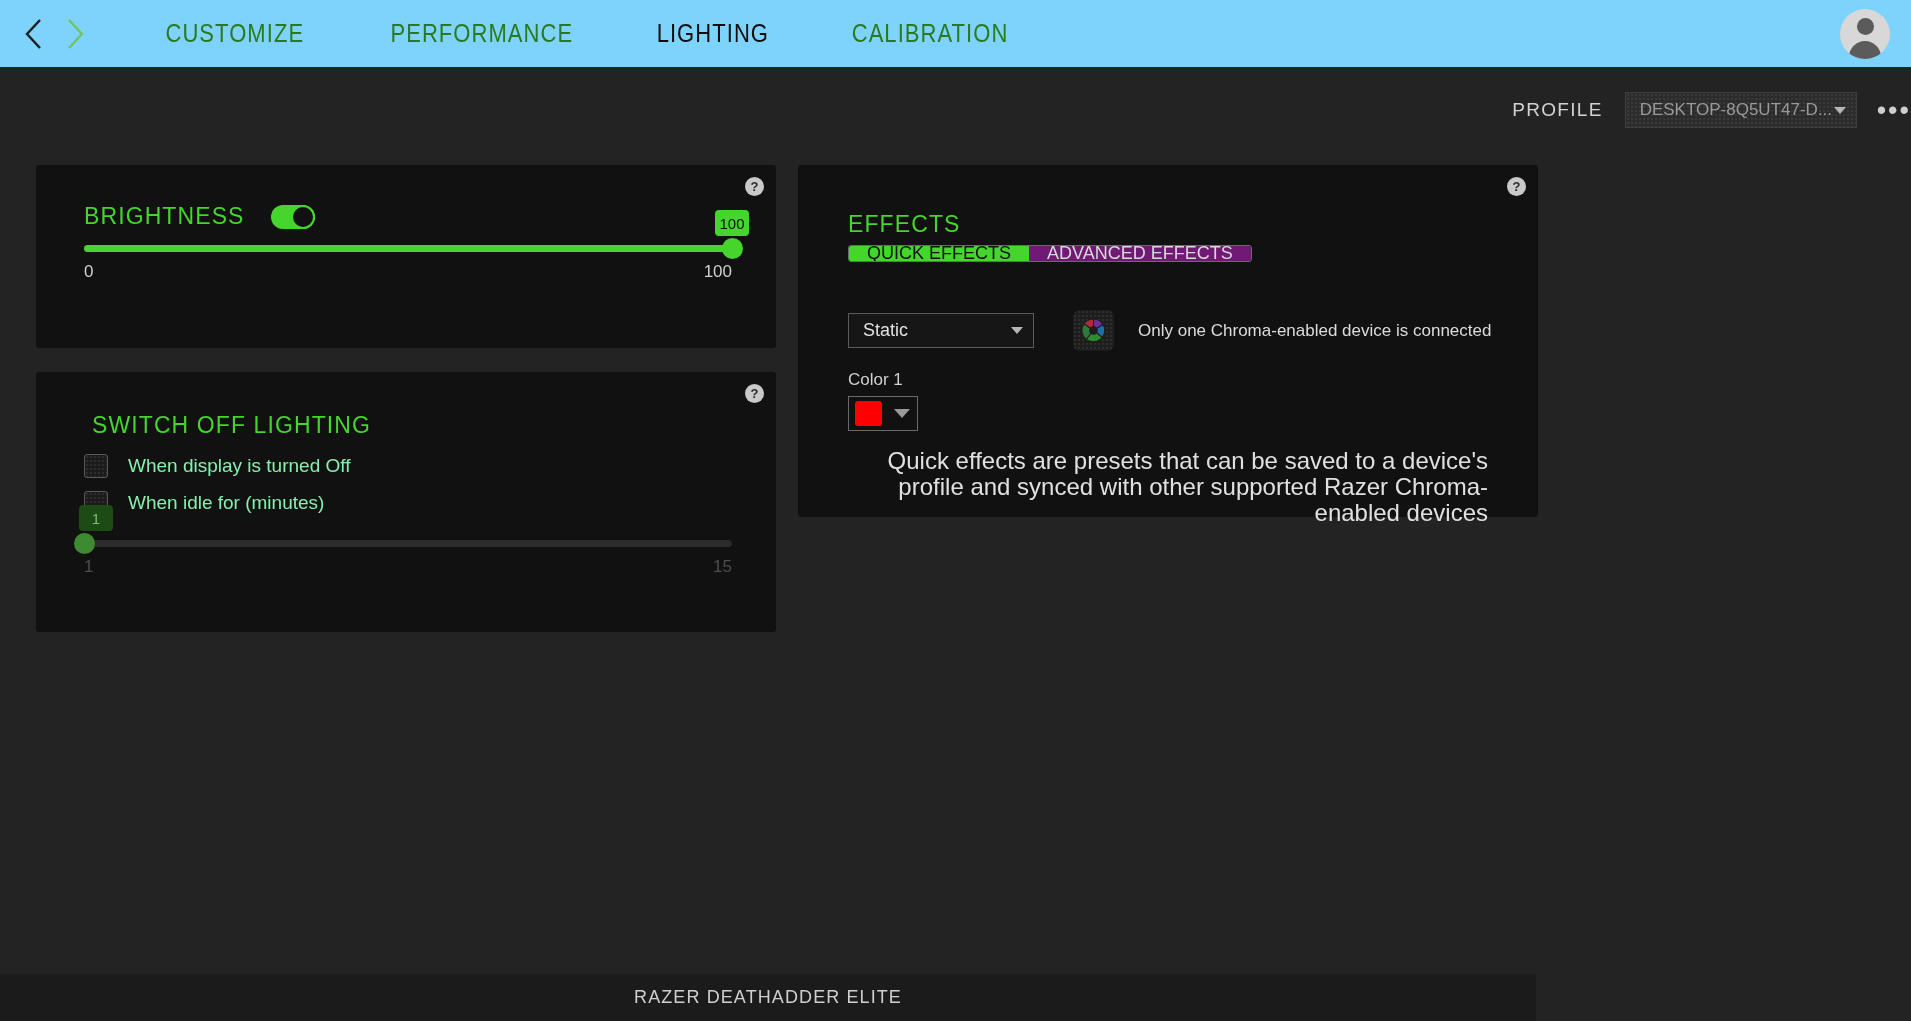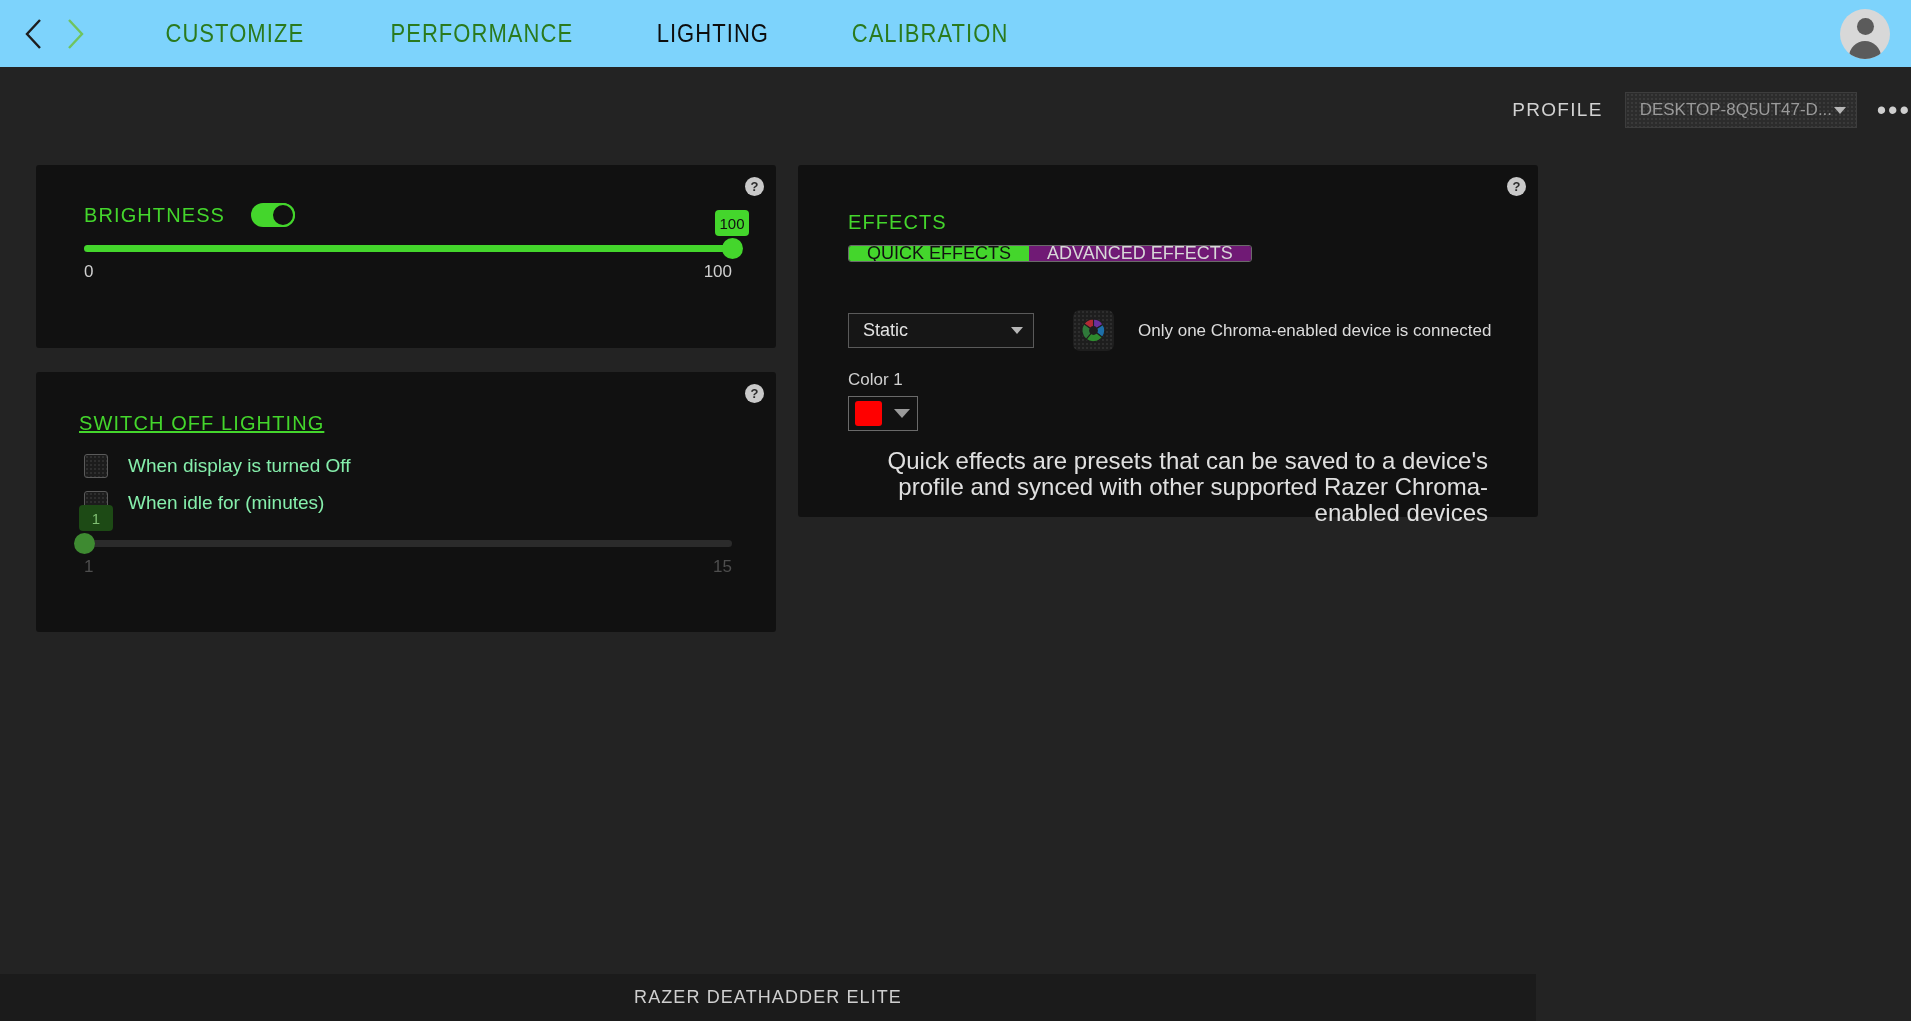--- a/index.html
+++ b/index.html
@@ -68,21 +68,21 @@
   .card {
     position: absolute; background: #111111; border-radius: 3px;
   }
   .help-badge {
     position: absolute; right: 12px; top: 12px;
     width: 19px; height: 19px; border-radius: 50%;
     background: #c9c9c9; color: #2b2b2b; font-size: 13px; font-weight: bold;
     display: flex; align-items: center; justify-content: center; cursor: pointer;
   }
   .card-title {
-    color: #44d62c; font-size: 20px; letter-spacing: 1.1px;
+    color: #44d62c; font-size: 23px; letter-spacing: 1.1px;
     font-family: "Liberation Sans Narrow", "Liberation Sans", sans-serif;
   }
 
   
   #brightness-card { left: 36px; top: 165px; width: 740px; height: 183px; }
   .bright-head { position: absolute; left: 48px; top: 38px; display: flex; align-items: center; }
   .toggle {
     width: 44px; height: 24px; border-radius: 12px; background: #44d62c;
     margin-left: 26px; position: relative; cursor: pointer;
   }
@@ -103,21 +103,21 @@
   .thumb {
     position: absolute; width: 21px; height: 21px; border-radius: 50%;
     background: #44d62c; top: -7px; margin-left: -10px;
   }
   .thumb.dim { background: #3e8a31; }
   .scale { position: absolute; width: 100%; display: flex; justify-content: space-between; color: #cfcfcf; font-size: 17px; }
   .scale.dim { color: #4e4e4e; }
 
   
   #switchoff-card { left: 36px; top: 372px; width: 740px; height: 260px; }
-  .so-title { position: absolute; left: 43px; top: 40px; text-decoration: underline; }
+  .so-title { position: absolute; left: 56px; top: 40px; }
   .check-row { position: absolute; left: 48px; display: flex; align-items: center; cursor: pointer; }
   .checkbox {
     width: 24px; height: 24px; border-radius: 3px;
     border: 1px solid #5a5a5a;
     background-color: #1c1c1c;
     background-image: radial-gradient(#2e2e2e 0.9px, transparent 0.9px);
     background-size: 4px 4px;
   }
   .check-row .lbl { color: #86efac; font-size: 19px; margin-left: 20px; }
 

